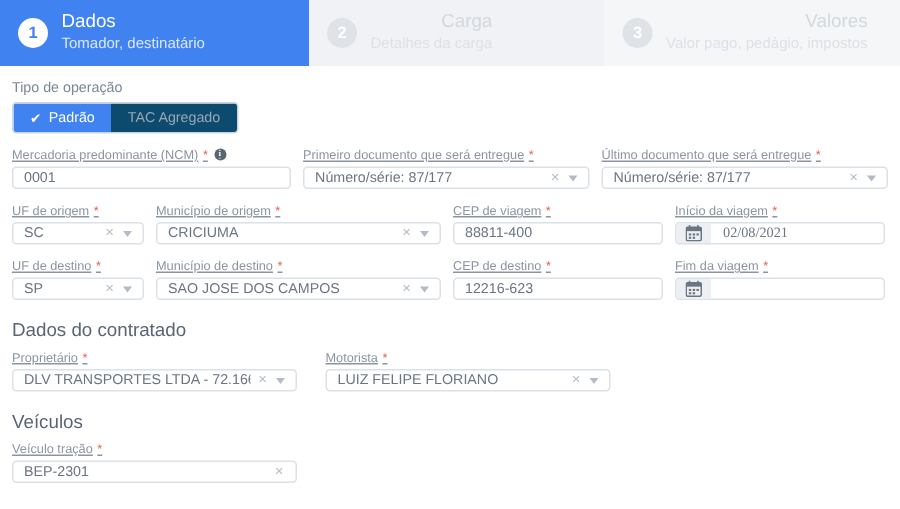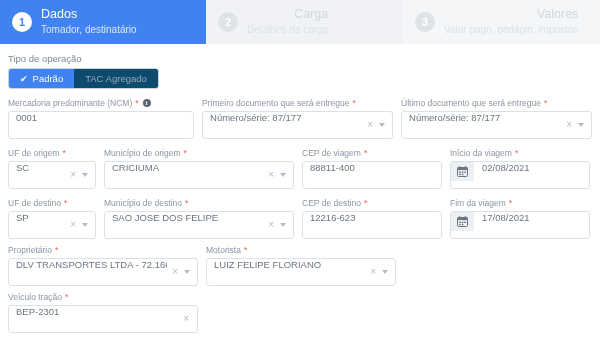--- a/index.html
+++ b/index.html
@@ -98,43 +98,45 @@
   .field { box-sizing: border-box; }
   .field + .field { margin-left: 8px; }
 
   .flabel {
     font-size: 8.5px;
     color: #8a95a1;
     margin-bottom: 3px;
     white-space: nowrap;
     display: flex;
     align-items: center;
+    text-decoration: underline;
   }
   .req { color: #e8604c; margin-left: 3px; }
   .info-icon {
     display: inline-flex;
     align-items: center;
     justify-content: center;
     width: 8px;
     height: 8px;
     border-radius: 50%;
     background: #5b6570;
     color: #ffffff;
     font-size: 6px;
     font-weight: bold;
     margin-left: 4px;
     font-family: "Liberation Serif", serif;
   }
 
   .control {
-    height: 28px;
+    height: 15px;
     border: 1px solid #dce1e7;
     border-radius: 3px;
     background: #ffffff;
     display: flex;
+    align-items: center;
     box-sizing: border-box;
     padding: 0 5px 0 7px;
     overflow: hidden;
   }
   .control .val {
     font-size: 9.5px;
     color: #6b7682;
     white-space: nowrap;
     overflow: hidden;
     text-overflow: clip;
@@ -168,21 +170,21 @@
     width: 23px;
     height: 19px;
     background: #edf0f3;
     display: flex;
     align-items: center;
     justify-content: center;
     flex: 0 0 auto;
     cursor: pointer;
   }
   .cal-icon { display: block; }
-  .control.date .val { padding-left: 8px; }
+  .control.date .val { padding-left: 8px; font-family: Liberation Serif, serif; }
 
   .group-title {
     font-size: 12.5px;
     color: #5a6472;
     margin-top: 13px;
   }
 
   
   .w-ncm   { width: 190px; }
   .w-doc   { width: 195px; }
@@ -365,21 +367,21 @@
         </span>
       </div>
     </div>
 
     <div class="field w-mun">
       <div class="flabel">
         <span>Município de destino</span>
         <span class="req">*</span>
       </div>
       <div class="control">
-        <span class="val">SAO JOSE DOS FELIPE</span>
+        <span class="val">SAO JOSE DOS CAMPOS</span>
         <span class="adorn">
           <span class="clear-x">×</span>
           <span class="caret"></span>
         </span>
       </div>
     </div>
 
     <div class="field w-cep">
       <div class="flabel">
         <span>CEP de destino</span>
@@ -402,29 +404,29 @@
             <rect x="0.5" y="1.5" width="10" height="2.6" fill="#6b7682"></rect>
             <rect x="2.2" y="0" width="1" height="2.2" fill="#6b7682"></rect>
             <rect x="7.8" y="0" width="1" height="2.2" fill="#6b7682"></rect>
             <rect x="2.2" y="5.6" width="1.6" height="1.4" fill="#6b7682"></rect>
             <rect x="4.8" y="5.6" width="1.6" height="1.4" fill="#6b7682"></rect>
             <rect x="7.3" y="5.6" width="1.6" height="1.4" fill="#6b7682"></rect>
             <rect x="2.2" y="7.8" width="1.6" height="1.4" fill="#6b7682"></rect>
             <rect x="4.8" y="7.8" width="1.6" height="1.4" fill="#6b7682"></rect>
           </svg>
         </span>
-        <span class="val">17/08/2021</span>
-      </div>
-    </div>
-
-  </div>
-
-  
-
-  <div class="row" style="margin-top:6px;">
+      </div>
+    </div>
+
+  </div>
+
+  
+  <div class="group-title">Dados do contratado</div>
+
+  <div class="row" style="margin-top:6px;gap:11px;">
 
     <div class="field w-prop">
       <div class="flabel">
         <span>Proprietário</span>
         <span class="req">*</span>
       </div>
       <div class="control">
         <span class="val">DLV TRANSPORTES LTDA - 72.166.903/0001-55</span>
         <span class="adorn">
           <span class="clear-x">×</span>
@@ -443,20 +445,21 @@
         <span class="adorn">
           <span class="clear-x">×</span>
           <span class="caret"></span>
         </span>
       </div>
     </div>
 
   </div>
 
   
+  <div class="group-title">Veículos</div>
 
   <div class="row" style="margin-top:6px;">
     <div class="field w-veic">
       <div class="flabel">
         <span>Veículo tração</span>
         <span class="req">*</span>
       </div>
       <div class="control">
         <span class="val">BEP-2301</span>
         <span class="adorn">

